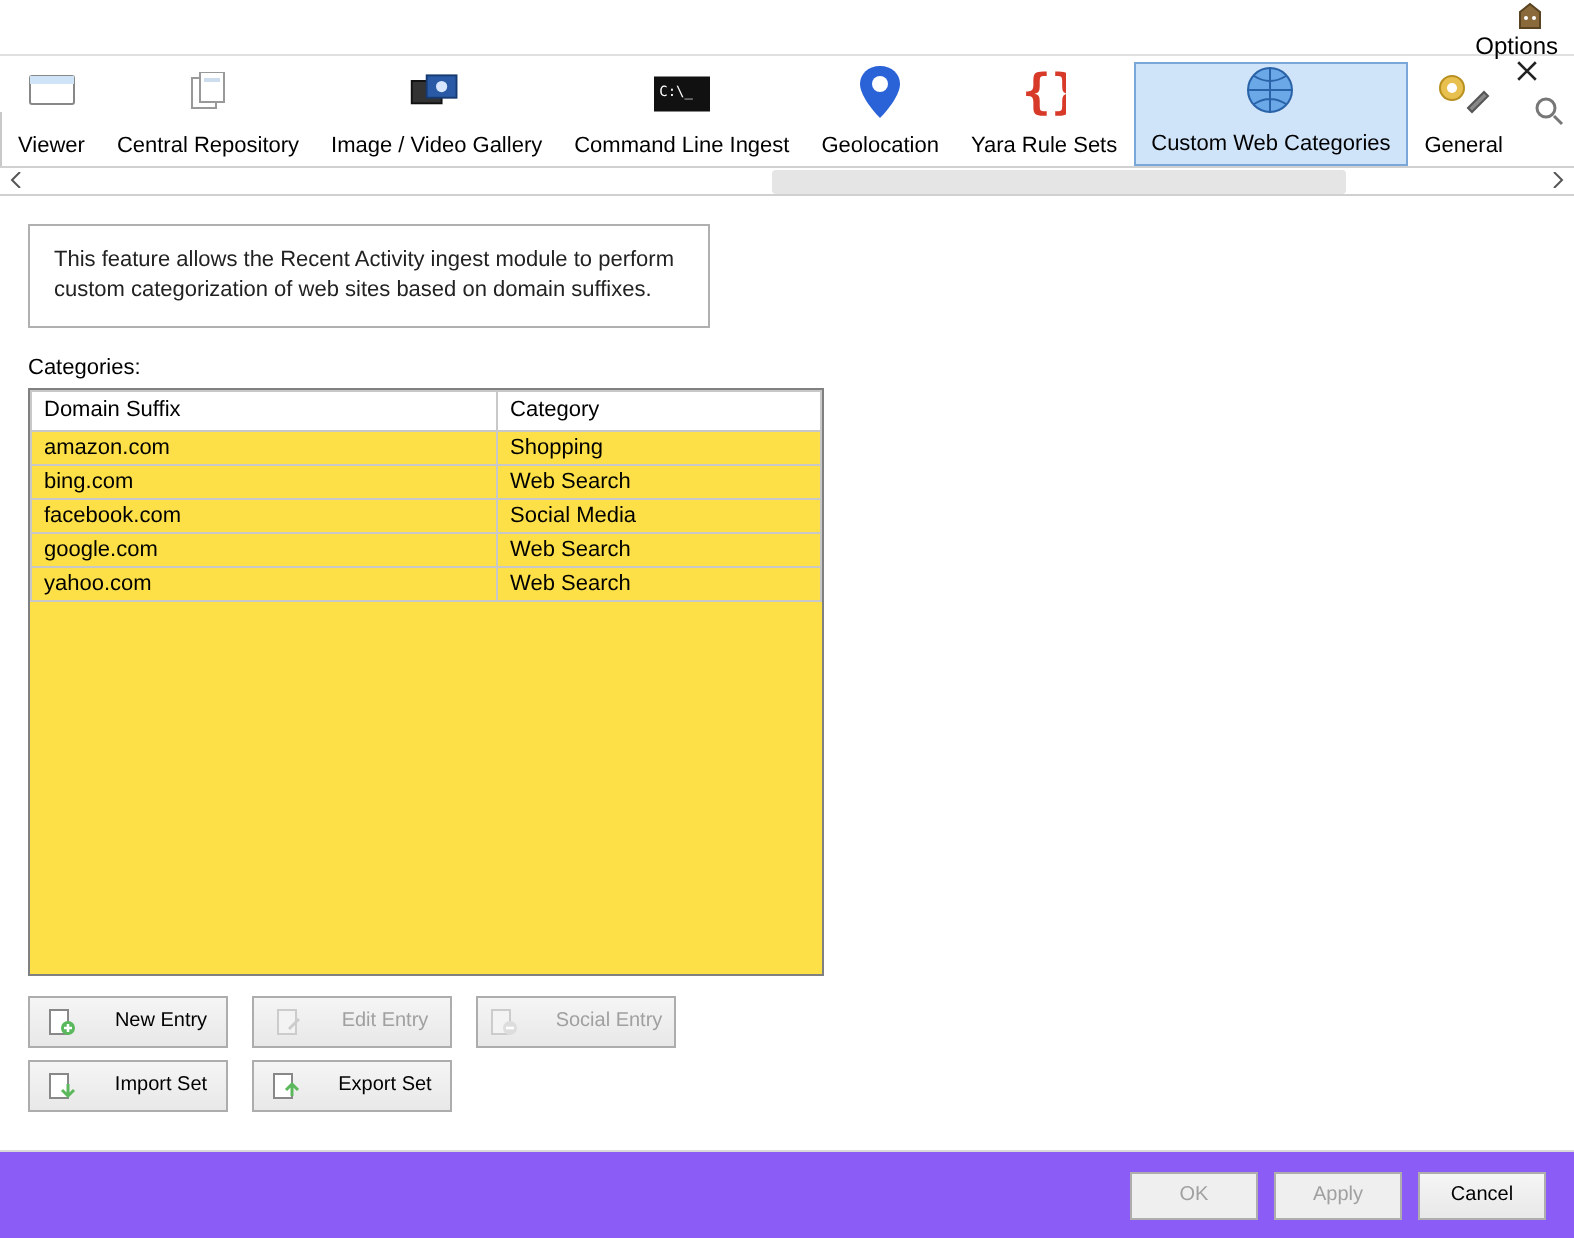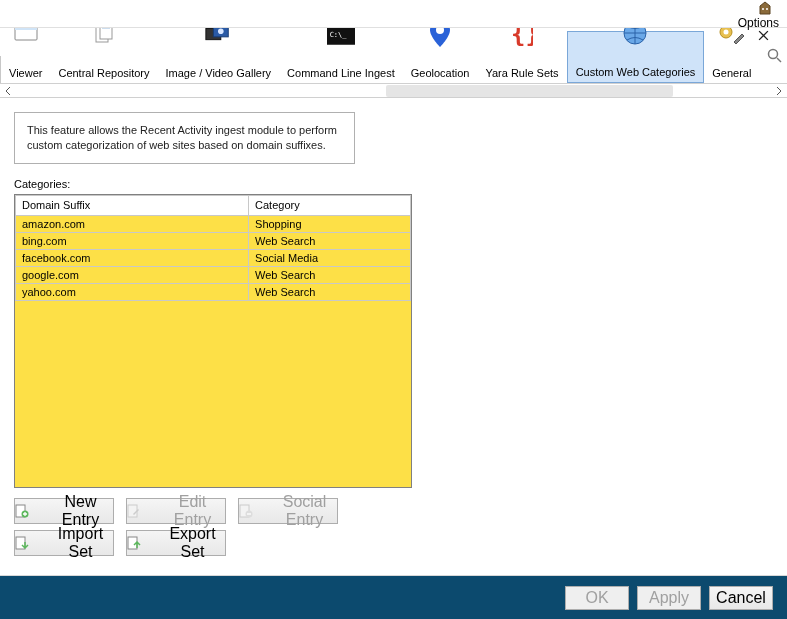--- a/index.html
+++ b/index.html
@@ -5,21 +5,21 @@
 * { box-sizing: border-box; margin: 0; padding: 0; }
 body { font-family: Tahoma, "Segoe UI", sans-serif; font-size: 11px; background: #fff; width: 787px; height: 619px; overflow: hidden; position: relative; }
 
 .titlebar { height: 28px; display: flex; align-items: flex-end; padding: 0 8px; border-bottom: 1px solid #e0e0e0; flex-direction: column; }
 .titlebar .app-icon { width: 16px; height: 16px; margin-right: 6px; }
 .titlebar .title { flex: 1; font-size: 12px; }
 .titlebar .close { width: 32px; height: 24px; display: flex; align-items: center; justify-content: center; cursor: pointer; }
 
 .tabstrip { height: 56px; display: flex; align-items: flex-end; border-bottom: 1px solid #d0d0d0; position: relative; overflow: hidden; }
 .tabstrip .partial-tab { width: 10px; height: 28px; border: 1px solid #c8c8c8; border-bottom: none; border-left: none; background: linear-gradient(#fdfdfd,#ececec); align-self: flex-end; margin-bottom: -1px; }
-.tabitem { display: flex; flex-direction: column; align-items: center; justify-content: flex-end; padding: 4px 8px 4px 8px; height: 52px; cursor: pointer; gap: 21px; }
+.tabitem { display: flex; flex-direction: column; align-items: center; justify-content: flex-end; padding: 4px 8px 4px 8px; height: 52px; cursor: pointer; gap: 9px; }
 .tabitem .tabicon { width: 28px; height: 24px; display: flex; align-items: center; justify-content: center; }
 .tabitem.selected { background: #cfe3f9; border: 1px solid #7aa7d8; }
 .tabitem .tablabel { font-size: 11px; white-space: nowrap; }
 .search-area { display: flex; align-items: center; gap: 6px; padding: 0 8px; height: 52px; }
 
 .scroll-row { height: 14px; border-bottom: 1px solid #d0d0d0; display: flex; align-items: center; }
 .scroll-row .arrow-l { width: 16px; text-align: center; cursor: pointer; }
 .scroll-row .track { flex: 1; position: relative; height: 14px; }
 .scroll-row .thumb { position: absolute; left: 49%; width: 38%; height: 12px; top: 1px; background: #e5e5e5; border-radius: 2px; }
 .scroll-row .arrow-r { width: 16px; text-align: center; cursor: pointer; }
@@ -28,25 +28,25 @@
 .infobox { border: 1px solid #b0b0b0; padding: 10px 12px; width: 341px; line-height: 1.35; color: #222; }
 .section-label { margin-top: 14px; margin-bottom: 4px; }
 .tablewrap { width: 398px; height: 294px; border: 1px solid #808080; background: #fde047; overflow: hidden; }
 table { width: 100%; border-collapse: collapse; table-layout: fixed; }
 th { text-align: left; font-weight: normal; background: #fff; border: 1px solid #c8c8c8; padding: 3px 6px; height: 20px; font-size: 11px; }
 td { border: 1px solid #c8c8c8; padding: 2px 6px; height: 17px; font-size: 11px; }
 th:first-child, td:first-child { width: 59%; }
 
 .btnrow { margin-top: 10px; display: flex; gap: 12px; }
 .btnrow.second { margin-top: 6px; }
-.btn { width: 100px; height: 26px; border: 1px solid #adadad; background: linear-gradient(#f5f5f5,#e8e8e8); display: inline-flex; align-items: center; justify-content: center; gap: 19px; cursor: pointer; font-size: 16px; font-family: inherit; }
+.btn { width: 100px; height: 26px; border: 1px solid #adadad; background: linear-gradient(#f5f5f5,#e8e8e8); display: inline-flex; align-items: center; justify-content: center; gap: 19px; cursor: pointer; font-size: 10px; font-family: inherit; }
 .btn.disabled { color: #a0a0a0; cursor: default; }
 .btn .bicon { width: 14px; height: 14px; display: inline-block; }
 
-.footer { position: absolute; bottom: 0; left: 0; right: 0; height: 44px; border-top: 1px solid #d8d8d8; display: flex; align-items: center; justify-content: flex-end; gap: 8px; padding: 0 14px; background: #0c4a6e; }
+.footer { position: absolute; bottom: 0; left: 0; right: 0; height: 44px; border-top: 1px solid #d8d8d8; display: flex; align-items: center; justify-content: flex-end; gap: 8px; padding: 0 14px; background: #8b5cf6; }
 .footer .btn { width: 64px; height: 24px; }
 .footer .btn.disabled { background: #efefef; color: #a0a0a0; }
 </style>
 </head>
 <body>
 
 <div class="titlebar">
   <span class="app-icon">
     <svg viewBox="0 0 16 16" width="16" height="16">
         <path d="M3 14 L3 6 L8 2 L13 6 L13 14 Z" fill="#8a6a3a" stroke="#5a4320"></path>

